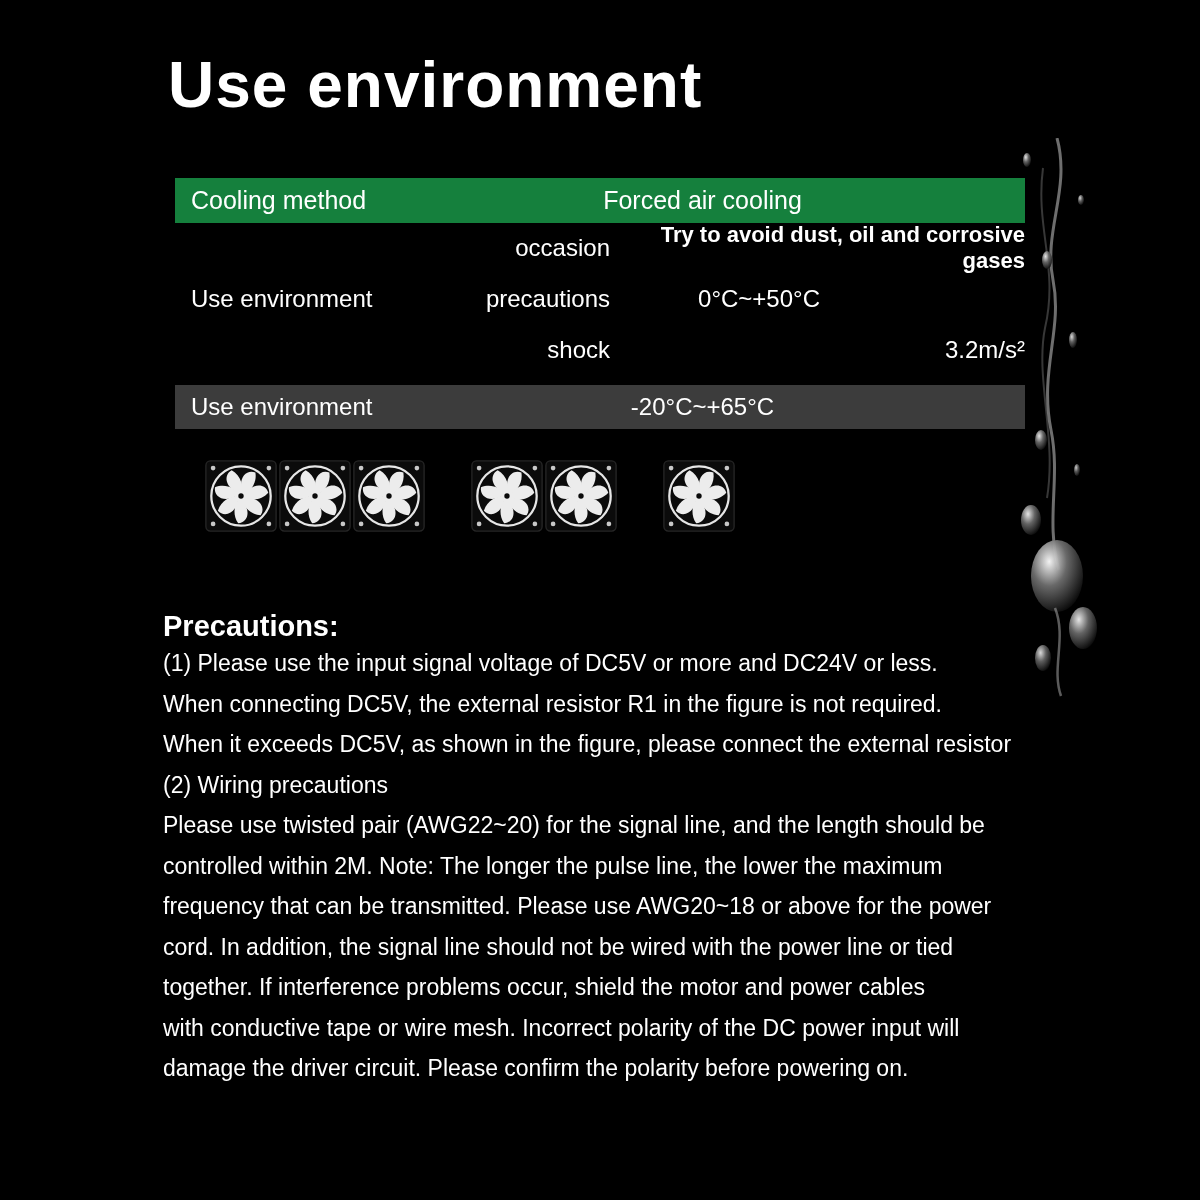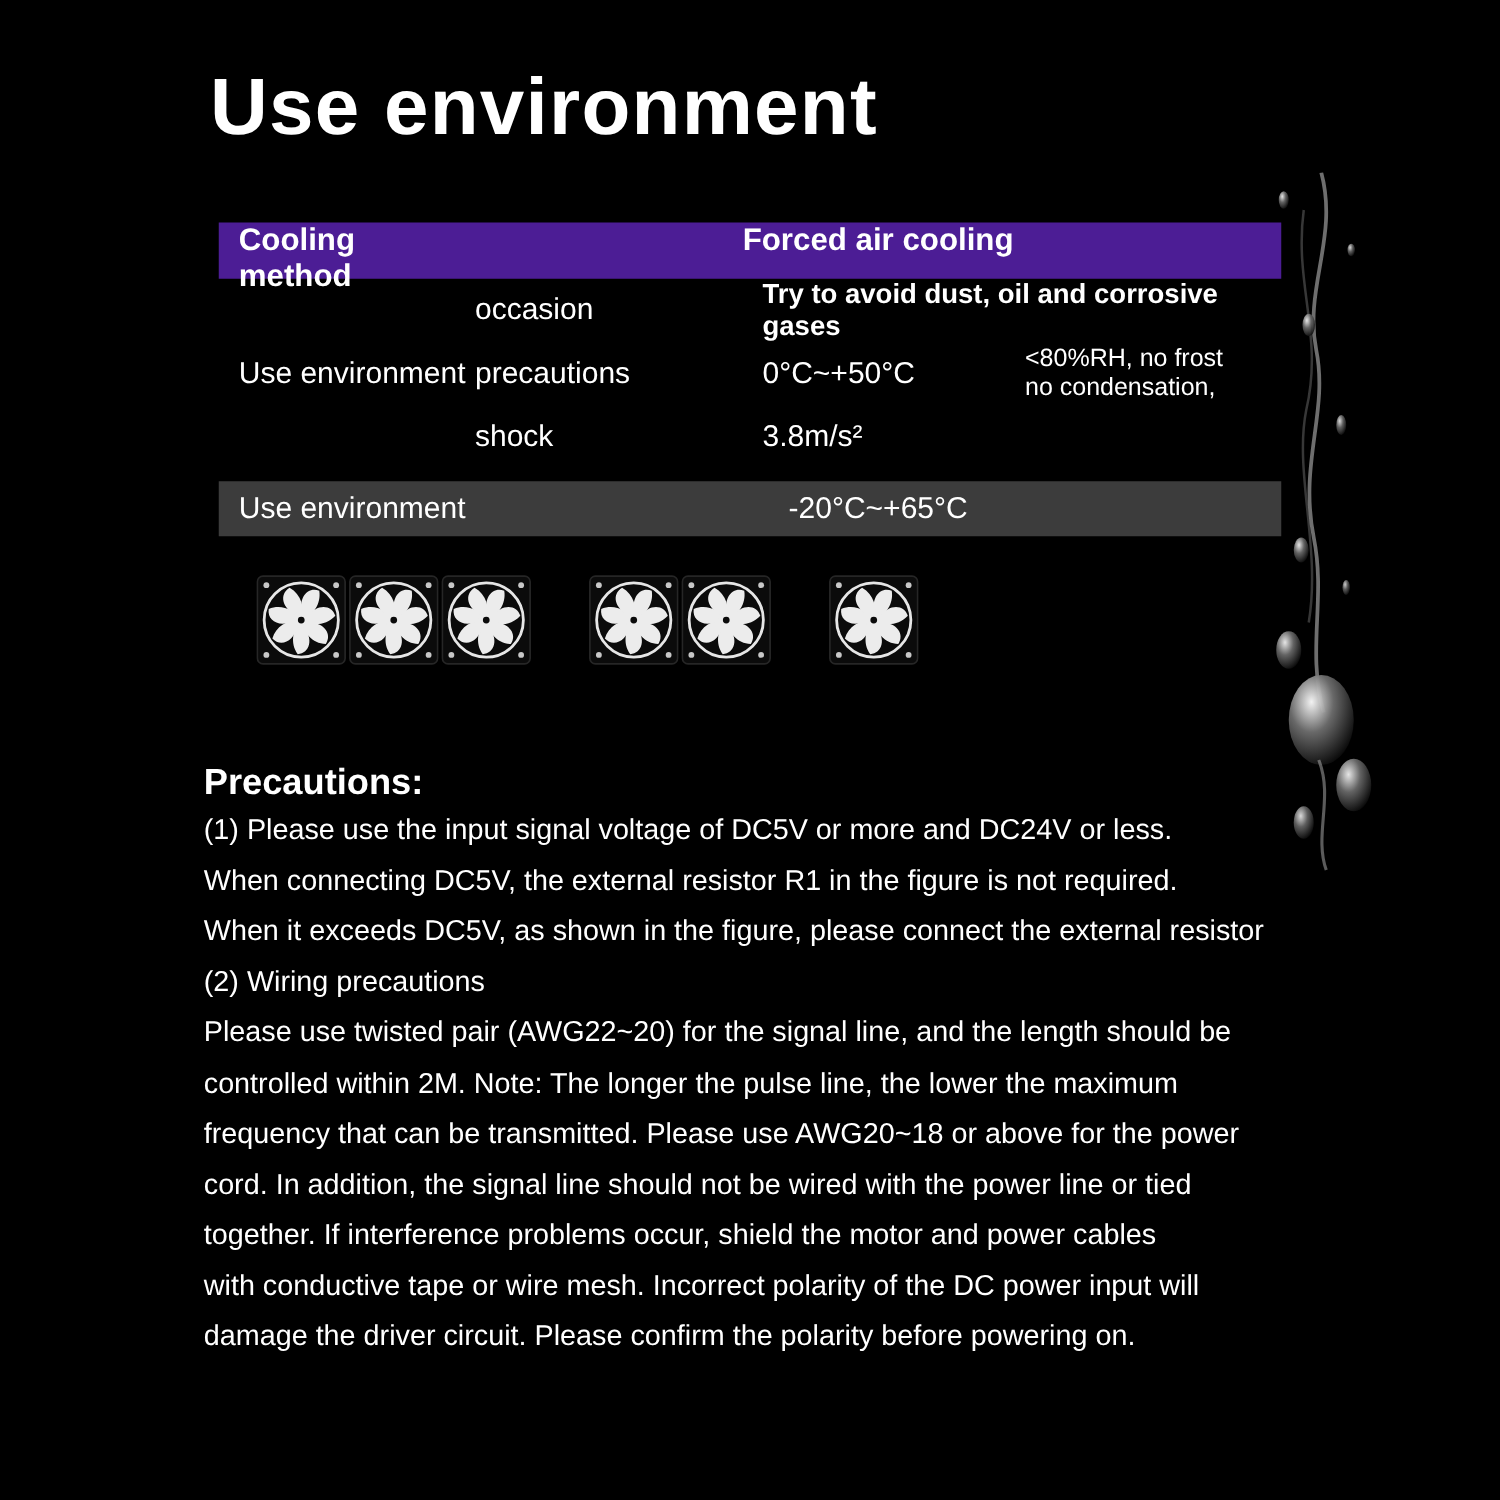--- a/index.html
+++ b/index.html
@@ -23,36 +23,36 @@
 
   .spec-table {
     position: absolute;
     left: 175px;
     top: 178px;
     width: 850px;
     font-size: 24px;
   }
   .t-header {
     display: flex;
-    align-items: flex-start;
-    background: #4c1d95;
+    align-items: center;
+    background: #15803d;
     height: 45px;
-    font-weight: bold;
+    font-weight: normal;
     font-size: 25px;
   }
   .t-header .c1 { width: 205px; padding-left: 16px; }
   .t-header .c2 { flex: 1; text-align: center; }
 
   .t-body {
     display: grid;
     grid-template-columns: 205px 230px 210px 205px;
     grid-template-rows: 50px 52px 50px;
     align-items: center;
   }
-  .cell { text-align: left; }
+  .cell { text-align: right; }
   .env-label   { grid-column: 1; grid-row: 1 / 4; padding-left: 16px; text-align: left; }
   .occ-label   { grid-column: 2; grid-row: 1; }
   .occ-value   { grid-column: 3 / 5; grid-row: 1; font-size: 22px; font-weight: bold; }
   .temp-label  { grid-column: 2; grid-row: 2; }
   .temp-value  { grid-column: 3; grid-row: 2; }
   .temp-note   { grid-column: 4; grid-row: 2; font-size: 20px; line-height: 1.15; white-space: pre-line; }
   .shock-label { grid-column: 2; grid-row: 3; }
   .shock-value { grid-column: 3 / 5; grid-row: 3; }
 
   .t-footer {
@@ -107,24 +107,22 @@
   <div class="t-header">
     <div class="c1">Cooling method</div>
     <div class="c2">Forced air cooling</div>
   </div>
   <div class="t-body">
     <div class="cell env-label">Use environment</div>
     <div class="cell occ-label">occasion</div>
     <div class="cell occ-value">Try to avoid dust, oil and corrosive gases</div>
     <div class="cell temp-label">precautions</div>
     <div class="cell temp-value">0°C~+50°C</div>
-    <div class="cell temp-note">&lt;80%RH, no frost
-no condensation,</div>
     <div class="cell shock-label">shock</div>
-    <div class="cell shock-value">3.8m/s²</div>
+    <div class="cell shock-value">3.2m/s²</div>
   </div>
   <div class="t-footer">
     <div class="c1">Use environment</div>
     <div class="c2">-20°C~+65°C</div>
   </div>
 </div>
 
 <div class="fan-row">
     <div class="fan-group">
       <span class="fan">

